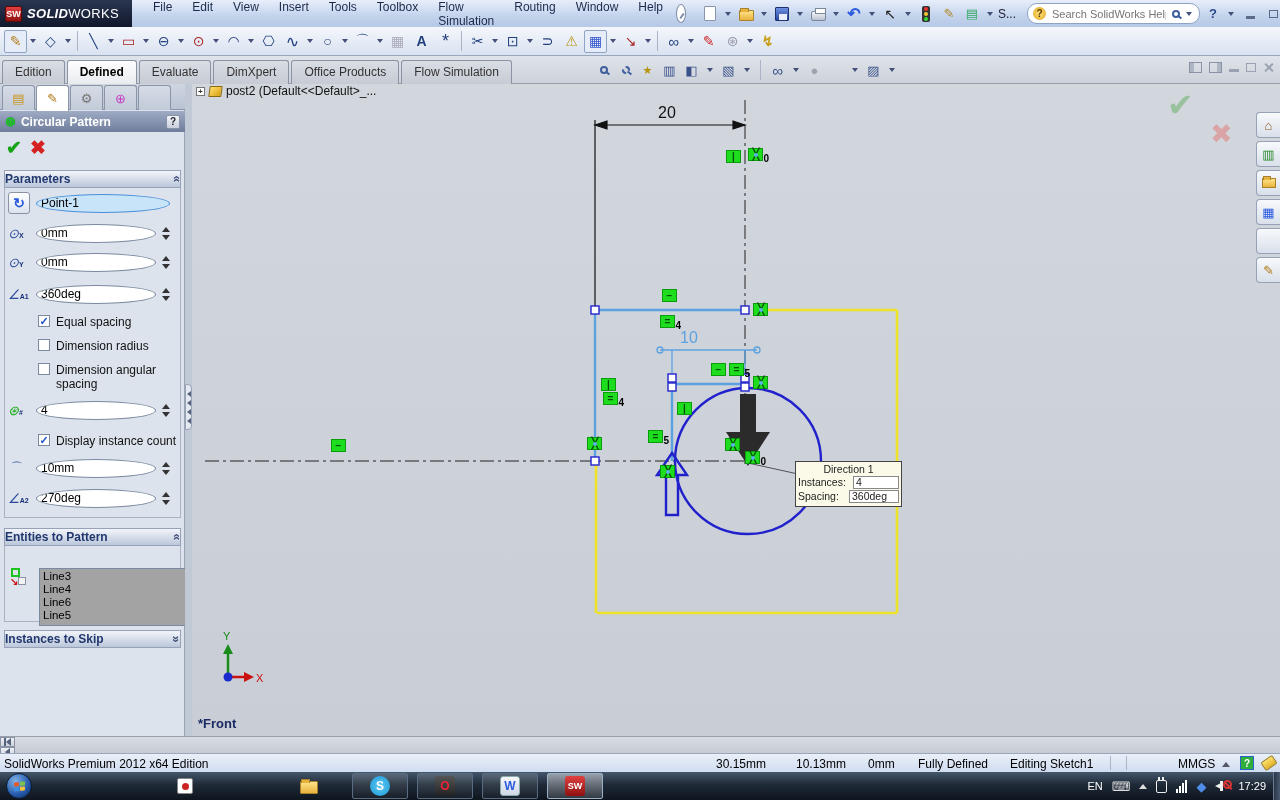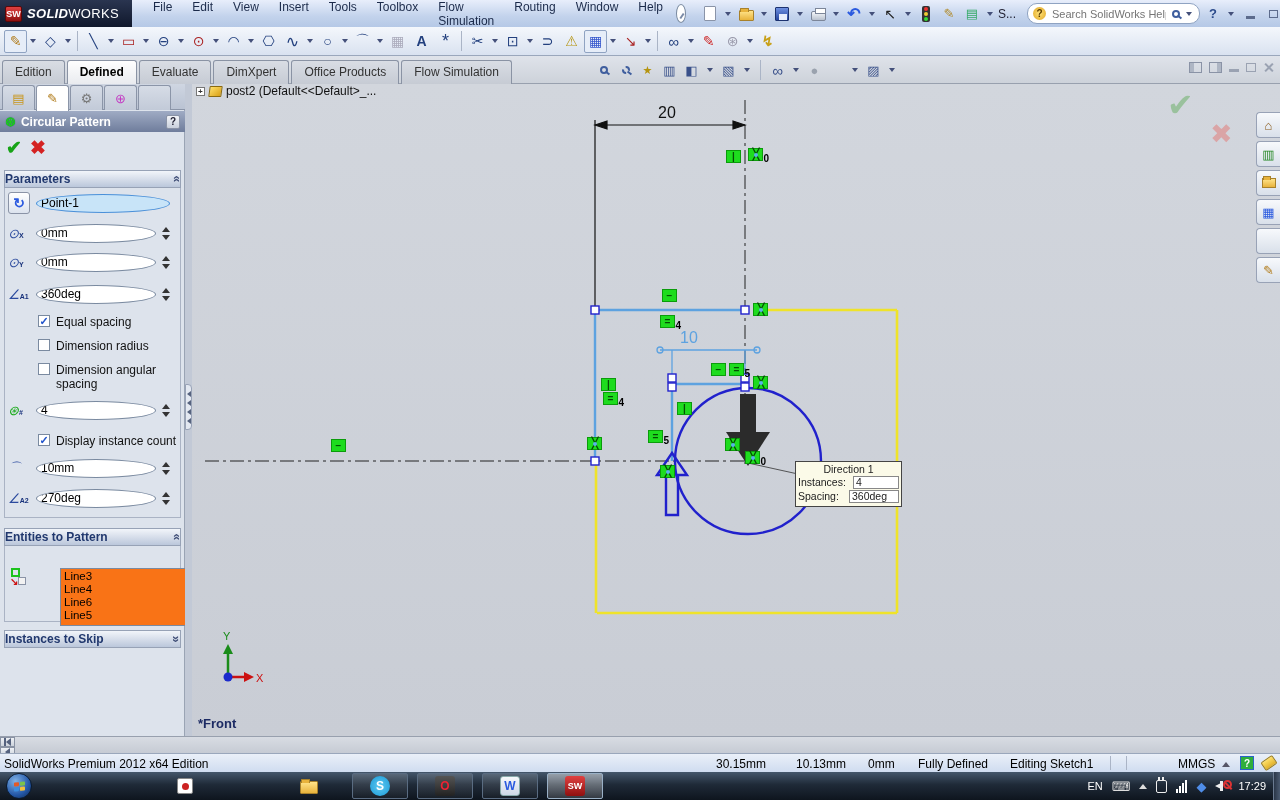--- a/index.html
+++ b/index.html
@@ -84,21 +84,21 @@
   .picon b{font-size:7px;color:#16307a;}
   .picon .grn{color:#12a812;}
   .pin{width:120px;height:19px;border:1px solid #7a8aa0;background:#fff;font:12px "Liberation Sans",sans-serif;padding:0 4px;color:#000;}
   .pin.sel{background:#c8e4f8;border:1.5px solid #4a90d9;}
   .spin{display:flex;flex-direction:column;gap:3px;margin-left:6px;}
   .sp-u{width:0;height:0;border-left:4px solid transparent;border-right:4px solid transparent;border-bottom:5px solid #333;}
   .sp-d{width:0;height:0;border-left:4px solid transparent;border-right:4px solid transparent;border-top:5px solid #333;}
   .crow{position:absolute;left:38px;width:140px;display:flex;gap:6px;align-items:flex-start;}
   .cb{width:12px;height:12px;background:#fff;border:1px solid #7a8aa0;flex:none;color:#2255cc;font:bold 11px/10px "Liberation Sans",sans-serif;text-align:center;}
   .rbtn{width:22px;height:22px;border:1px solid #8a93a6;border-radius:3px;background:linear-gradient(#fff,#dce3ee);display:flex;align-items:center;justify-content:center;color:#2b5adf;font-size:14px;font-weight:bold;}
-  .listbox{position:absolute;left:34px;top:22px;width:162px;height:58px;background:#f97316;border:1px solid #7a8aa0;display:flex;margin-left:21px;}
+  .listbox{position:absolute;left:34px;top:22px;width:162px;height:58px;background:#a3a3a3;border:1px solid #7a8aa0;display:flex;}
   .litems{flex:1;padding:1px 3px;}
   .litem{font-size:11.5px;line-height:13px;color:#000;}
   .sbar{width:15px;background:#e4e9f2;border-left:1px solid #aab3c4;display:flex;flex-direction:column;align-items:center;justify-content:space-between;padding:2px 0;}
   .sbar .thumb{width:11px;height:18px;background:linear-gradient(90deg,#f5f8fc,#c6cede);border:1px solid #98a2b6;}
   .sb-u{width:0;height:0;border-left:3px solid transparent;border-right:3px solid transparent;border-bottom:4px solid #555;}
   .sb-d{width:0;height:0;border-left:3px solid transparent;border-right:3px solid transparent;border-top:4px solid #555;}
   .entico{width:26px;position:relative;height:24px;flex:none;}
   .entico .sq1{position:absolute;left:2px;top:0;width:9px;height:9px;border:2px solid #1cc31c;}
   .entico .sq2{position:absolute;left:9px;top:9px;width:8px;height:8px;border:1.5px solid #8a93a6;background:#f2f2f2;}
   .entico .arr{position:absolute;left:1px;top:8px;color:#c11;font-size:10px;font-weight:bold;}

